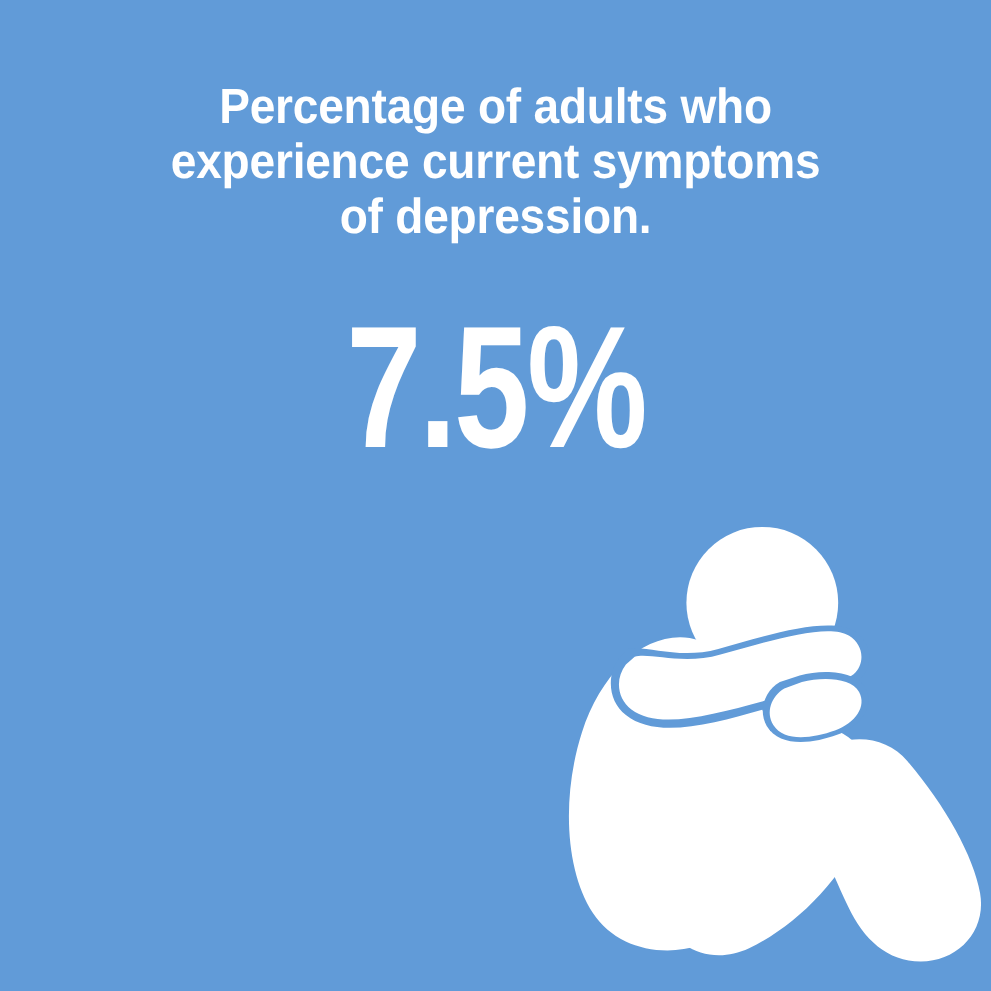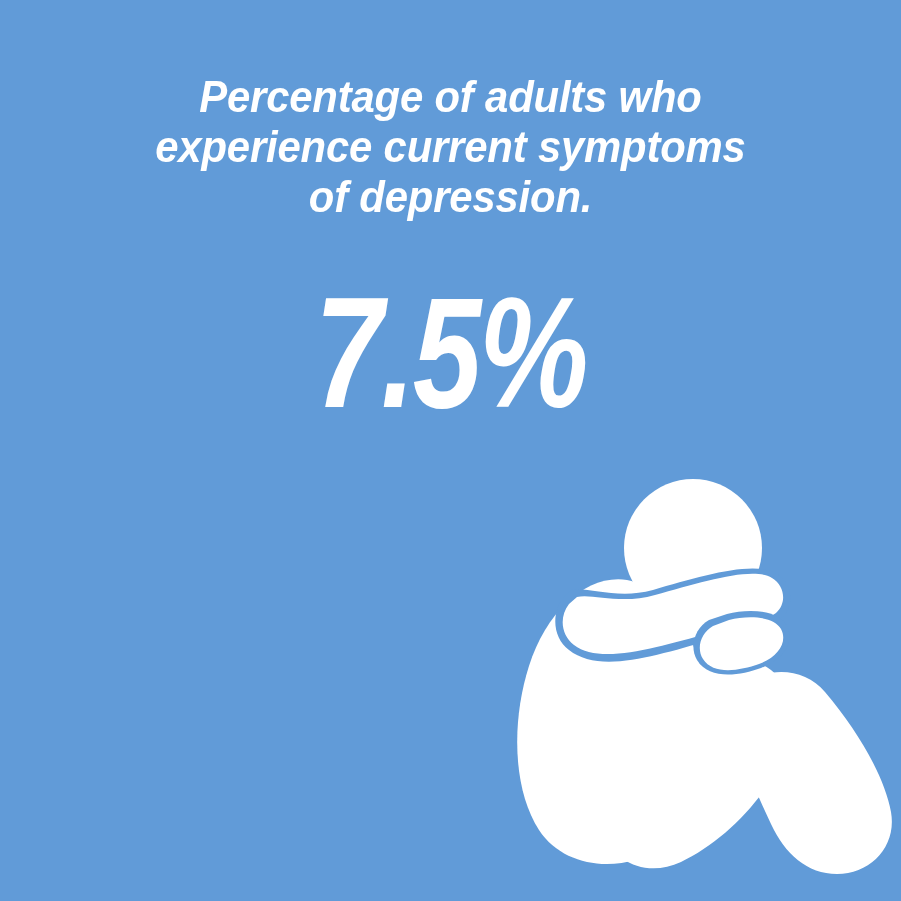--- a/index.html
+++ b/index.html
@@ -12,21 +12,20 @@
     overflow: hidden;
     font-family: "Liberation Sans", sans-serif;
   }
 
   #infographic {
     position: relative;
     width: 901px;
     height: 901px;
     background: #619BD8;
     overflow: hidden;
-    font-style: italic;
   }
 
   
   .headline {
     position: absolute;
     left: 0;
     top: 72px;
     width: 901px;
     text-align: center;
     color: #FFFFFF;

